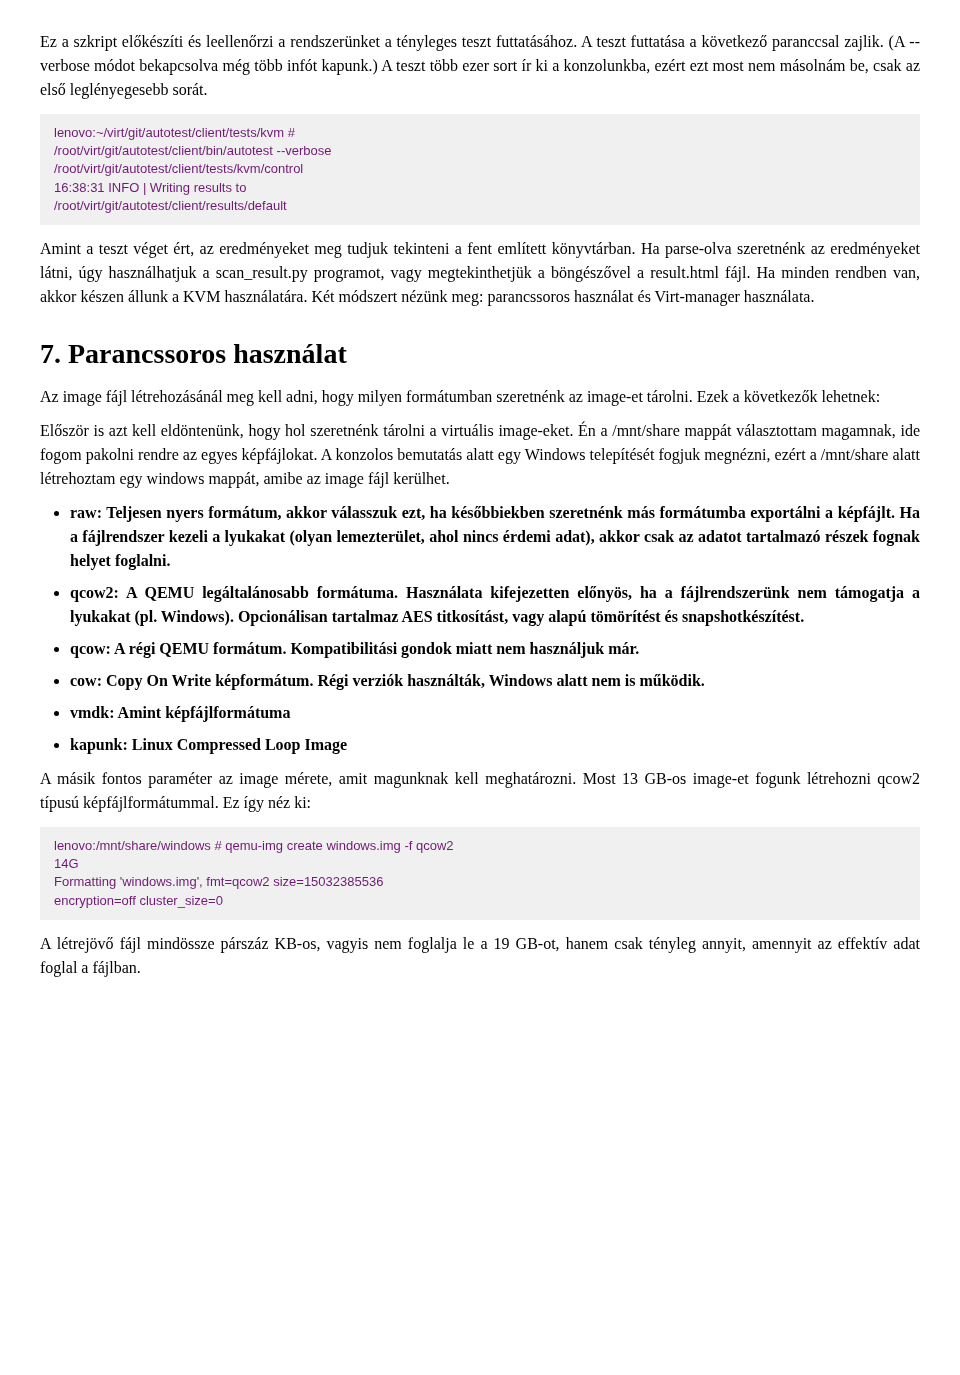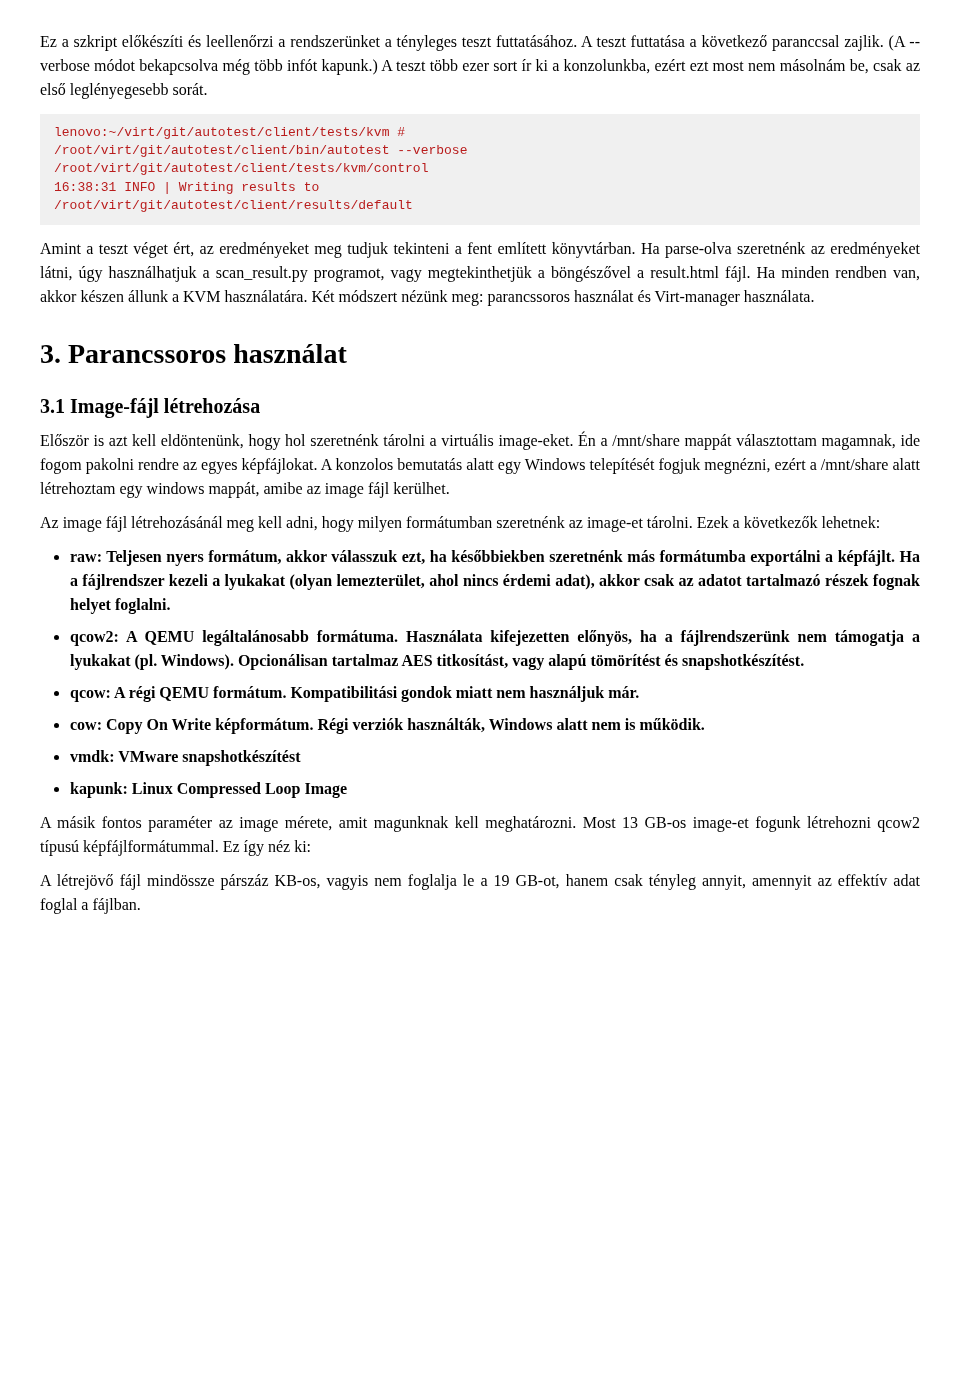--- a/index.html
+++ b/index.html
@@ -23,29 +23,29 @@
       width: 100%;
     }
 
     p {
       margin-bottom: 10px;
       text-align: justify;
     }
 
     .code-block {
       background: #f0f0f0;
-      font-family: Liberation Mono, monospace;
+      font-family: Liberation Sans, sans-serif;
       font-size: 13px;
       padding: 10px 14px;
       margin: 12px 0;
       white-space: pre;
       line-height: 1.4;
       border: none;
       display: block;
-      color: #b91c1c;
+      color: #701a75;
     }
 
     h2 {
       font-size: 28px;
       font-weight: bold;
       margin: 24px 0 10px 0;
       font-family: 'Times New Roman', Times, serif;
     }
 
     h3 {
@@ -74,47 +74,50 @@
   <p>Ez a szkript előkészíti és leellenőrzi a rendszerünket a tényleges teszt futtatásához. A teszt futtatása a következő paranccsal zajlik. (A --verbose módot bekapcsolva még több infót kapunk.) A teszt több ezer sort ír ki a konzolunkba, ezért ezt most nem másolnám be, csak az első leglényegesebb sorát.</p>
 
   <code class="code-block">lenovo:~/virt/git/autotest/client/tests/kvm #
 /root/virt/git/autotest/client/bin/autotest --verbose
 /root/virt/git/autotest/client/tests/kvm/control
 16:38:31 INFO | Writing results to
 /root/virt/git/autotest/client/results/default</code>
 
   <p>Amint a teszt véget ért, az eredményeket meg tudjuk tekinteni a fent említett könyvtárban. Ha parse-olva szeretnénk az eredményeket látni, úgy használhatjuk a scan_result.py programot, vagy megtekinthetjük a böngészővel a result.html fájl. Ha minden rendben van, akkor készen állunk a KVM használatára. Két módszert nézünk meg: parancssoros használat és Virt-manager használata.</p>
 
-  <h2>3. Parancssoros használat</h2>
+  <h2>7. Parancssoros használat</h2>
 
-  <h3>3.1 Image-fájl létrehozása</h3>
+
+  <p>Az image fájl létrehozásánál meg kell adni, hogy milyen formátumban szeretnénk az image-et tárolni. Ezek a következők lehetnek:</p>
 
   <p>Először is azt kell eldöntenünk, hogy hol szeretnénk tárolni a virtuális image-eket. Én a /mnt/share mappát választottam magamnak, ide fogom pakolni rendre az egyes képfájlokat. A konzolos bemutatás alatt egy Windows telepítését fogjuk megnézni, ezért a /mnt/share alatt létrehoztam egy windows mappát, amibe az image fájl kerülhet.</p>
-
-  <p>Az image fájl létrehozásánál meg kell adni, hogy milyen formátumban szeretnénk az image-et tárolni. Ezek a következők lehetnek:</p>
 
   <ul>
     <li>
       <span>raw: Teljesen nyers formátum, akkor válasszuk ezt, ha későbbiekben szeretnénk más formátumba exportálni a képfájlt. Ha a fájlrendszer kezeli a lyukakat (olyan lemezterület, ahol nincs érdemi adat), akkor csak az adatot tartalmazó részek fognak helyet foglalni.</span>
     </li>
     <li>
       <span>qcow2: A QEMU legáltalánosabb formátuma. Használata kifejezetten előnyös, ha a fájlrendszerünk nem támogatja a lyukakat (pl. Windows). Opcionálisan tartalmaz AES titkosítást, vagy alapú tömörítést és snapshotkészítést.</span>
     </li>
     <li>
       <span>qcow: A régi QEMU formátum. Kompatibilitási gondok miatt nem használjuk már.</span>
     </li>
     <li>
       <span>cow: Copy On Write képformátum. Régi verziók használták, Windows alatt nem is működik.</span>
     </li>
     <li>
-      <span>vmdk: VMware snapshotkészítést</span>
+      <span>vmdk: Amint képfájlformátuma</span>
     </li>
     <li>
       <span>kapunk: Linux Compressed Loop Image</span>
     </li>
   </ul>
 
   <p>A másik fontos paraméter az image mérete, amit magunknak kell meghatározni. Most 13 GB-os image-et fogunk létrehozni qcow2 típusú képfájlformátummal. Ez így néz ki:</p>
 
+  <code class="code-block">lenovo:/mnt/share/windows # qemu-img create windows.img -f qcow2
+14G
+Formatting 'windows.img', fmt=qcow2 size=15032385536
+encryption=off cluster_size=0</code>
 
   <p>A létrejövő fájl mindössze párszáz KB-os, vagyis nem foglalja le a 19 GB-ot, hanem csak tényleg annyit, amennyit az effektív adat foglal a fájlban.</p>
 
 </div>
 
 </body></html>

